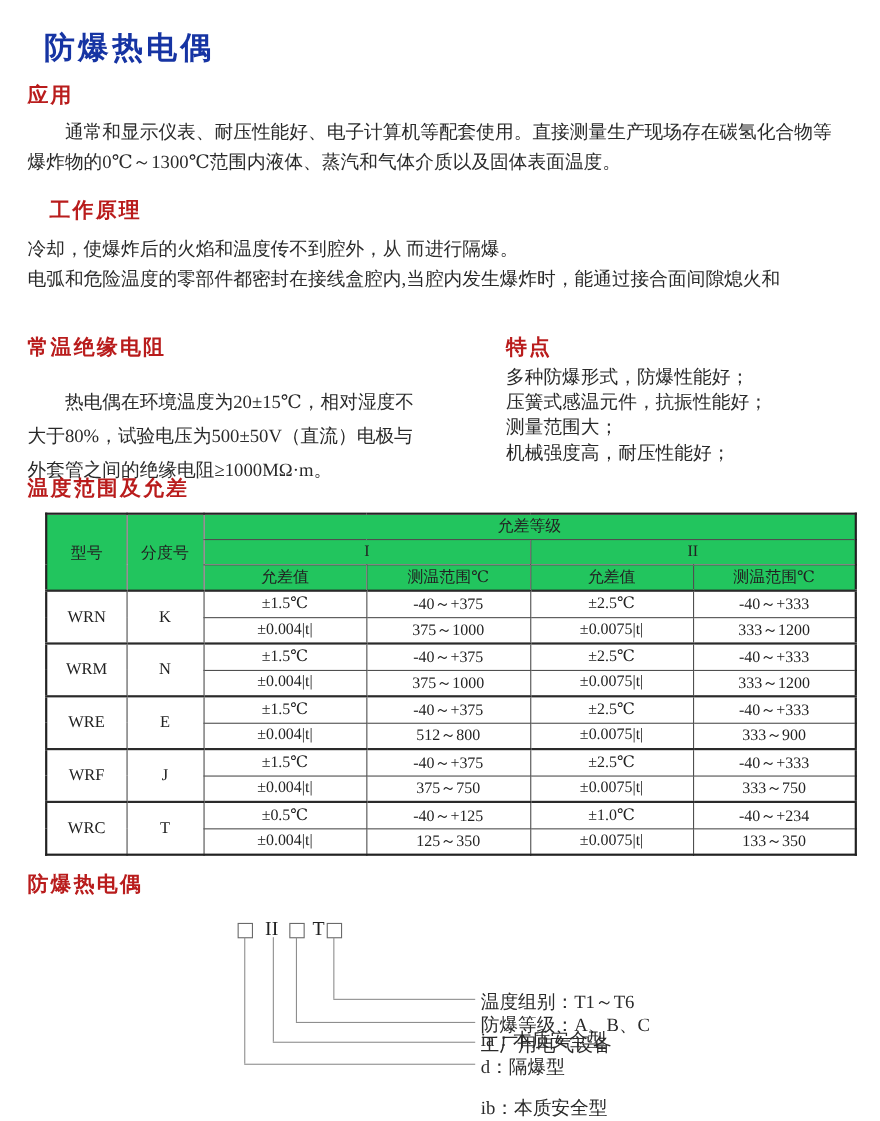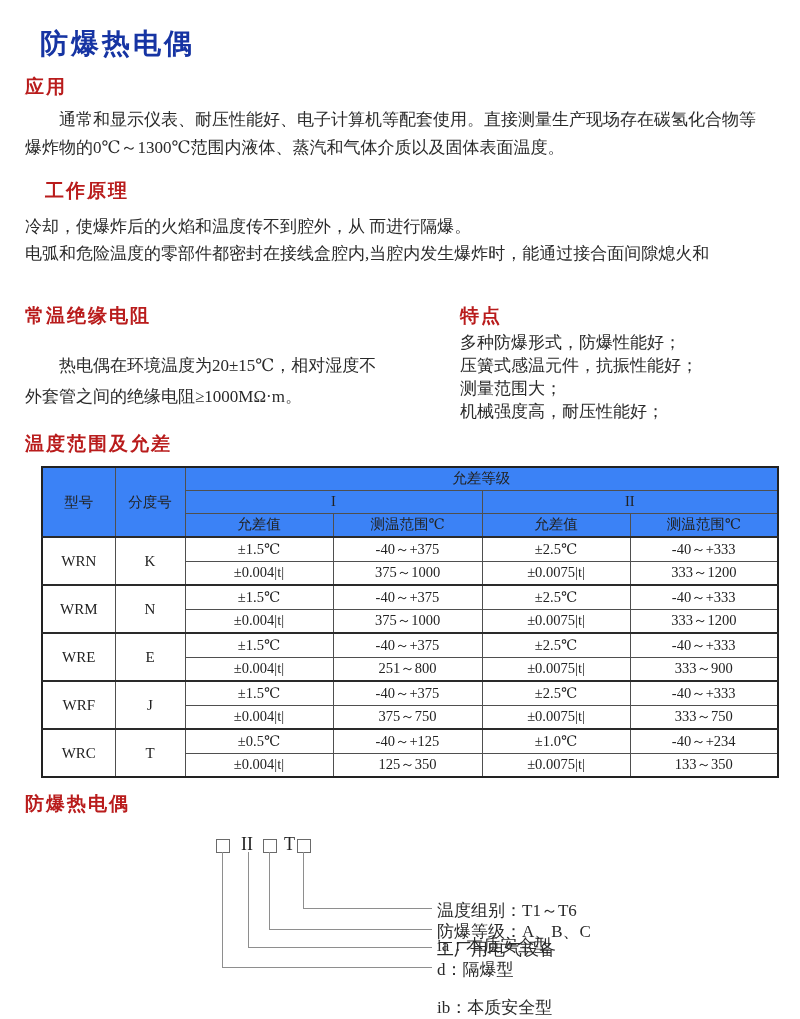--- a/index.html
+++ b/index.html
@@ -24,21 +24,21 @@
   .principle-para{left:25px;top:213px;width:762px;line-height:27px;}
   .insul-para{left:25px;top:338px;width:425px;line-height:31px;margin-top:12px;}
   .features-list{left:460px;top:331px;width:330px;line-height:23px;}
   .indent{text-indent:34px;}
 
   
   .spec-table{position:absolute;left:41px;top:466px;width:736px;border-collapse:collapse;table-layout:fixed;
               font-size:14.5px;text-align:center;color:#222;}
   .spec-table th,.spec-table td{border:1px solid #4f4f4f;padding:0;font-weight:normal;overflow:hidden;}
   .spec-table{border:2px solid #222;}
-  .spec-table thead th{background:#3b82f6;}
+  .spec-table thead th{background:#22c55e;}
   .spec-table thead tr{height:23px;}
   .spec-table thead tr.subhead{height:24px;border-radius:11px;}
   .spec-table tbody tr{height:24px;background:#ffffff;}
   .spec-table tbody tr.group-start td{border-top:2px solid #2a2a2a;}
   .model-cell{font-size:15px;}
 
   
   .dbox{position:absolute;width:12px;height:12px;border:1px solid #6a6a6a;background:#fff;}
   .dtext{position:absolute;font-size:18px;color:#222;}
   .vline{position:absolute;width:1px;background:#8e8e8e;}
@@ -60,20 +60,21 @@
 
   <h2 class="sec h-principle">工作原理</h2>
   <div class="para principle-para">
     <div class="ln">冷却，使爆炸后的火焰和温度传不到腔外，从 而进行隔爆。</div>
     <div class="ln">电弧和危险温度的零部件都密封在接线盒腔内,当腔内发生爆炸时，能通过接合面间隙熄火和</div>
   </div>
 
   <h2 class="sec h-insulation">常温绝缘电阻</h2>
   <div class="para insul-para">
     <div class="ln indent">热电偶在环境温度为20±15℃，相对湿度不</div>
+    <div class="ln">大于80%，试验电压为500±50V（直流）电极与</div>
     <div class="ln">外套管之间的绝缘电阻≥1000MΩ·m。</div>
   </div>
 
   <h2 class="sec h-features">特点</h2>
   <div class="para features-list">
     <div class="ln">多种防爆形式，防爆性能好；</div>
     <div class="ln">压簧式感温元件，抗振性能好；</div>
     <div class="ln">测量范围大；</div>
     <div class="ln">机械强度高，耐压性能好；</div>
   </div>
@@ -138,21 +139,21 @@
       <tr class="group-start">
         <td rowspan="2" class="model-cell">WRE</td>
         <td rowspan="2" class="model-cell">E</td>
         <td>±1.5℃</td>
         <td>-40～+375</td>
         <td>±2.5℃</td>
         <td>-40～+333</td>
       </tr>
       <tr>
         <td>±0.004|t|</td>
-        <td>251～800</td>
+        <td>512～800</td>
         <td>±0.0075|t|</td>
         <td>333～900</td>
       </tr>
       <tr class="group-start">
         <td rowspan="2" class="model-cell">WRF</td>
         <td rowspan="2" class="model-cell">J</td>
         <td>±1.5℃</td>
         <td>-40～+375</td>
         <td>±2.5℃</td>
         <td>-40～+333</td>

